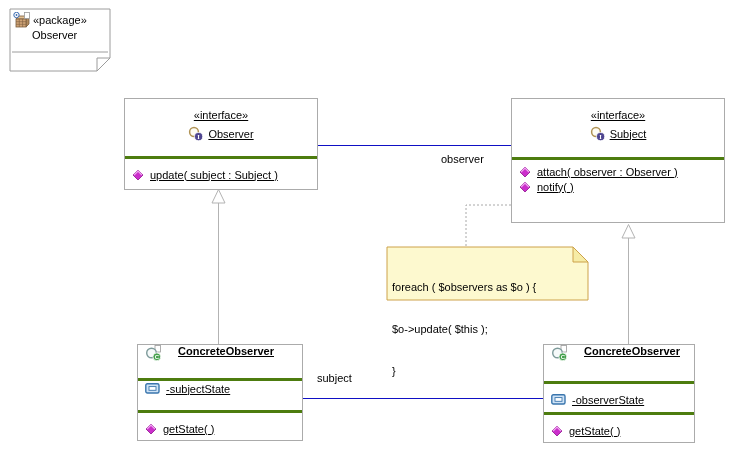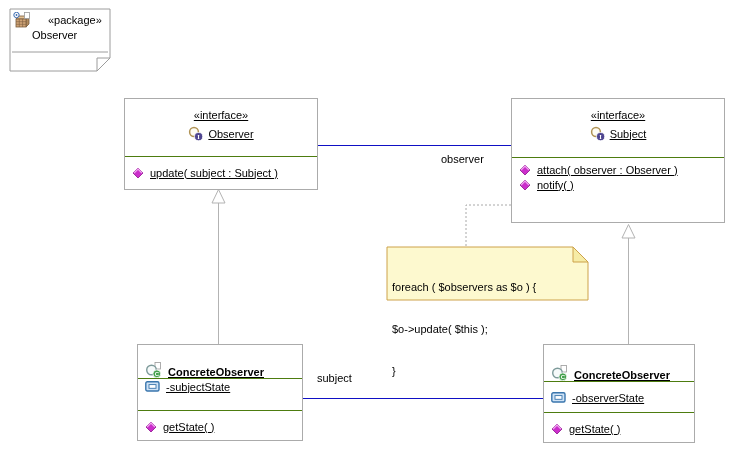--- a/index.html
+++ b/index.html
@@ -15,40 +15,40 @@
     position:absolute; background:#ffffff; border:1px solid #ababab;
     box-sizing:border-box;
     text-decoration:underline;
   }
   .iface-head { text-align:center; }
   .stereotype { padding-top:10px; }
   .name-row {
     margin-top:5px; display:flex; justify-content:center; align-items:center; gap:5px;
   }
   .title-row {
-    display:flex; align-items:flex-end; gap:6px; padding-left:7px; box-sizing:border-box;
+    display:flex; align-items:flex-start; gap:16px; padding-left:7px; box-sizing:border-box;
     font-weight:bold;
   }
   .compartment {
-    border-top:1px solid #4d7c0f; box-sizing:border-box; padding-left:7px;
+    border-top:3px solid #4d7c0f; box-sizing:border-box; padding-left:7px;
   }
   .member {
     display:flex; align-items:center; gap:6px; height:15px;
   }
   .icon { flex:0 0 auto; display:block; }
 
   
   .edge-label { position:absolute; white-space:nowrap; }
 
   
   .note-text {
     position:absolute; line-height:14px; white-space:pre;
   }
   .pkg-note-text { position:absolute; }
-  .pkg-row1 { display:flex; align-items:center; gap:18px; padding-left:3px; }
+  .pkg-row1 { display:flex; align-items:center; gap:3px; padding-left:3px; }
   .pkg-row2 { margin-left:22px; margin-top:1px; }
 </style>
 </head>
 <body>
 
 <div class="canvas">
 
   <svg class="layer" width="737" height="469">
 
     <line x1="318" y1="145.5" x2="511" y2="145.5" stroke="#0f0fc4" stroke-width="1.2"></line>

